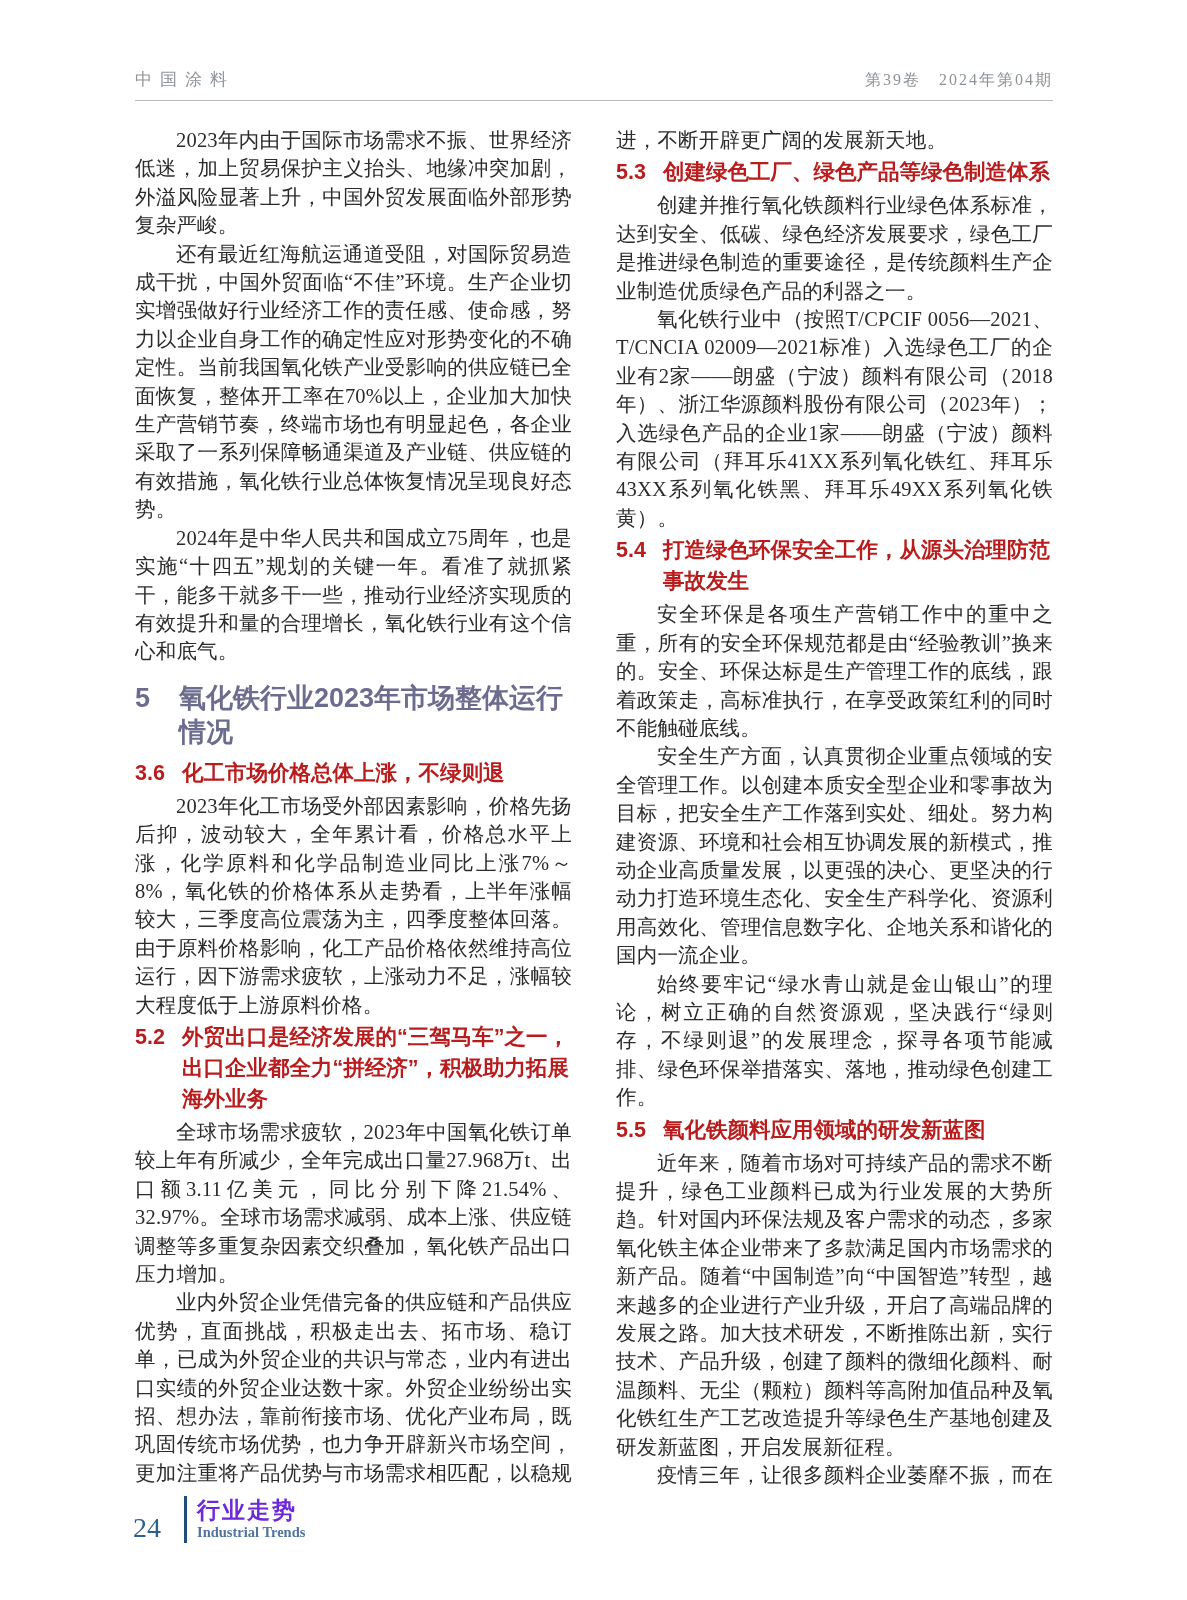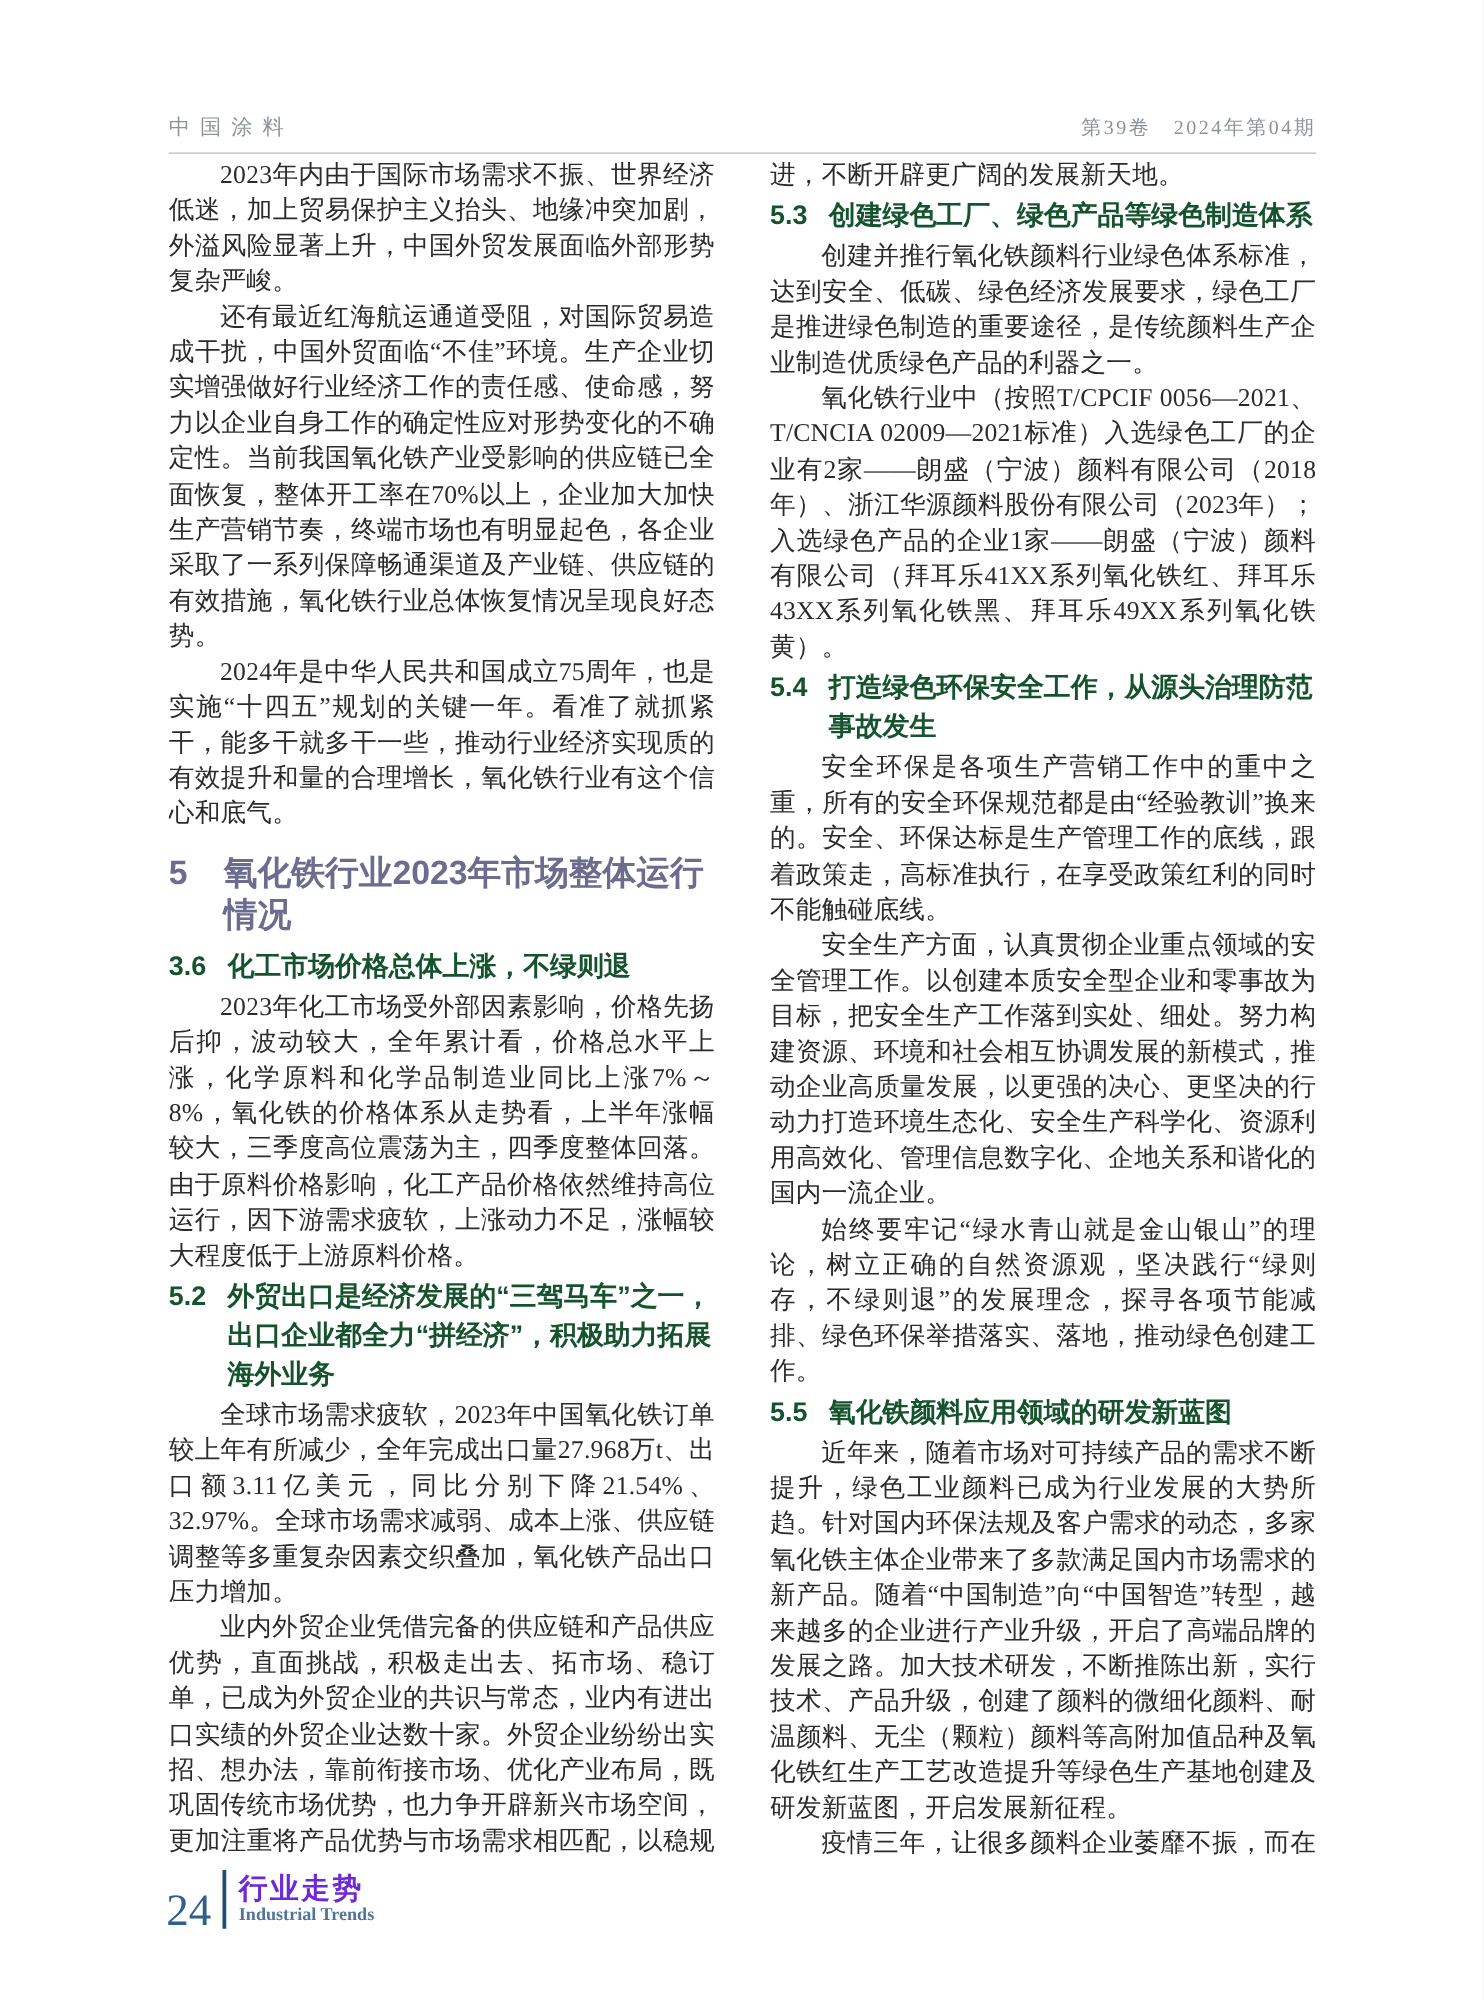--- a/index.html
+++ b/index.html
@@ -7,21 +7,21 @@
     position:relative;
     width:1187px;height:1600px;
     background:#ffffff;
     margin:0 auto;
     overflow:hidden;
     font-family:"Liberation Serif","DejaVu Serif",serif;
     color:#2b2b2b;
   }
   
   .header{
-    position:absolute;left:135px;right:134px;top:90px;
+    position:absolute;left:135px;right:134px;top:68px;
     display:flex;justify-content:space-between;align-items:flex-end;
     border-bottom:1px solid #b6bbbe;
     padding-bottom:9px;
     color:#8d9499;
   }
   .journal-name{font-size:17px;letter-spacing:8px;}
   .issue-info{font-size:16px;letter-spacing:2px;}
   
   .columns{
     position:absolute;left:135px;top:126px;width:918px;height:1360px;
@@ -42,35 +42,35 @@
     display:flex;align-items:baseline;
     font-family:"Liberation Sans","DejaVu Sans",sans-serif;
     font-weight:bold;color:#6c6c8e;
     font-size:27px;line-height:34px;
     margin:15px 0 9px 0;
   }
   .h-main .num{flex:0 0 44px;}
   .h-sub{
     display:flex;
     font-family:"Liberation Sans","DejaVu Sans",sans-serif;
-    font-weight:bold;color:#14532d;
+    font-weight:bold;color:#b91c1c;
     font-size:21.5px;line-height:31px;
     margin:3px 0 3px 0;
     text-align:left;
   }
   .h-sub .num{flex:0 0 47px;}
   .h-sub .ttl{flex:1;}
   
   .footer{
     position:absolute;left:133px;top:1496px;
     display:flex;align-items:center;
   }
   .page-number{
-    font-size:36px;color:#2e5f8f;
-    margin-right:9px;align-self:flex-end;
+    font-size:28px;color:#2e5f8f;
+    margin-right:23px;align-self:flex-end;
     line-height:30px;
   }
   .footer-bar{width:3px;height:47px;background:#1f4e79;margin-right:10px;}
   .footer-section .sec-cn{
     font-family:"Liberation Sans","DejaVu Sans",sans-serif;
     font-size:23px;color:#6d28d9;font-weight:bold;letter-spacing:2px;line-height:25px;
   }
   .footer-section .sec-en{
     font-size:14.5px;color:#50749a;font-weight:bold;line-height:18px;
   }

